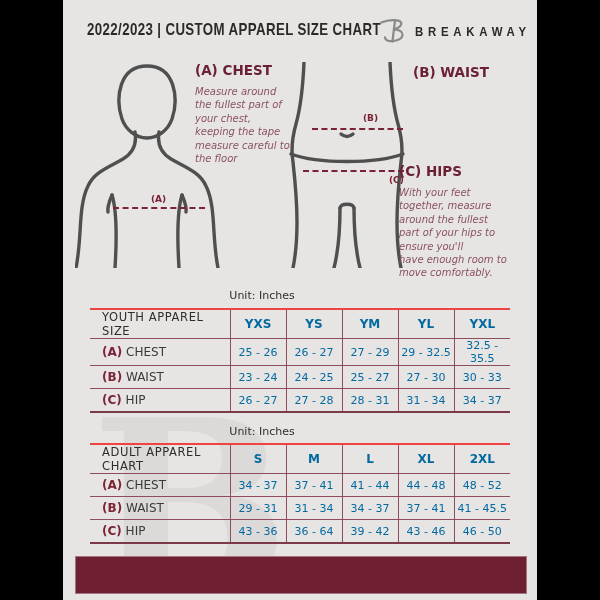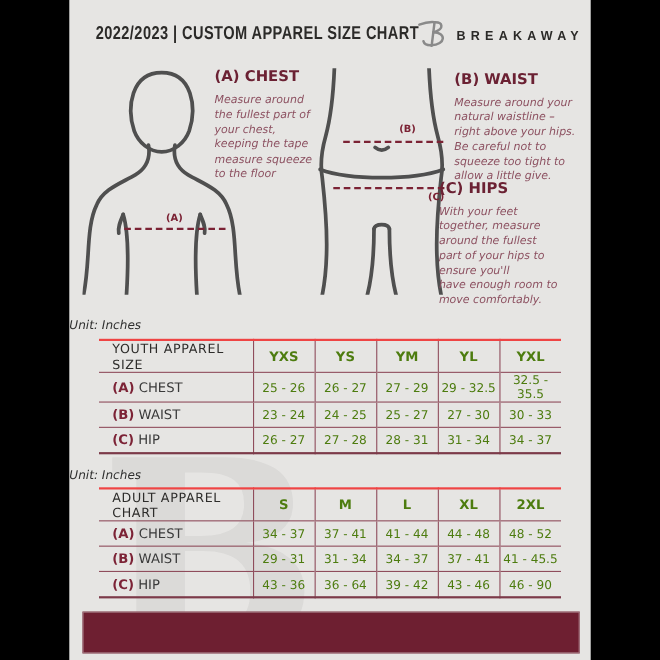--- a/index.html
+++ b/index.html
@@ -23,30 +23,30 @@
   .tagmark{position:absolute;font-size:9px;font-weight:700;color:#7b2234;}
 
   
   .mhead{font-size:13.5px;font-weight:700;color:#6b2133;margin:0 0 7px 0;}
   .mdesc{font-size:10px;font-style:italic;color:#8c5060;line-height:1.34;margin:0;white-space:pre-line;}
   .mblock{position:absolute;}
 
   
   .sec-title{position:absolute;width:474px;text-align:center;font-size:12.5px;font-weight:700;
     color:#2a2a2a;letter-spacing:0.2px;}
-  .sec-unit{position:absolute;width:398px;text-align:left;font-size:11px;font-style:italic;
+  .sec-unit{position:absolute;width:398px;text-align:center;font-size:11px;
     color:#2f2f2f;}
 
   
   .size-table{position:absolute;left:27px;width:420px;border-collapse:collapse;table-layout:fixed;z-index:1;}
   .size-table col.c0{width:140px;}
   .size-table col.cv{width:56px;}
   .size-table{border-top:2px solid #ef4444;border-bottom:2px solid #7c3a49;}
   .size-table tr + tr{border-top:1.5px solid #8f4d5c;}
-  .size-table td{height:22px;font-size:11px;color:#4d7c0f;text-align:center;padding:0;}
+  .size-table td{height:22px;font-size:11px;color:#0369a1;text-align:center;padding:0;}
   .size-table td + td{border-left:1.4px solid #8f4d5c;}
   .size-table tr.head td{height:25px;font-size:12px;font-weight:700;}
   .size-table td.rowlab{text-align:left;padding-left:12px;font-size:12px;color:#3a3a3a;}
   .size-table tr.head td.rowlab{font-weight:400;font-size:11.5px;letter-spacing:0.6px;color:#2e2d2b;}
   .rtag{font-weight:700;color:#7c2336;}
 
   .watermark{position:absolute;left:28px;top:388px;font-size:235px;font-weight:700;
     font-family:"DejaVu Serif",serif;color:rgba(90,90,90,0.08);line-height:1;z-index:0;}
 
   .footer-bar{position:absolute;left:12px;top:556px;width:452px;height:38px;background:#6e1f31;
@@ -90,25 +90,24 @@
       <path d="M 52,146 C 52,166 50,190 46,206"></path>
       <path d="M 66,146 C 66,166 68,190 72,206"></path>
     </svg>
     <div class="dash" style="left:249px;top:128px;width:91px"></div>
     <div class="tagmark" style="left:300px;top:113px">(B)</div>
     <div class="dash" style="left:240px;top:170px;width:101px"></div>
     <div class="tagmark" style="left:326px;top:175px">(C)</div>
 
     <div class="mblock" style="left:132px;top:62px;width:95px">
       <p class="mhead">(A) CHEST</p>
-      <p class="mdesc">Measure around the fullest part of your chest, keeping the tape measure squeeze to the floor</p>
+      <p class="mdesc">Measure around the fullest part of your chest, keeping the tape measure careful to the floor</p>
     </div>
     <div class="mblock" style="left:350px;top:64px;width:112px">
       <p class="mhead">(B) WAIST</p>
-      <p class="mdesc">Measure around your natural waistline – right above your hips. Be careful not to squeeze too tight to allow a little give.</p>
     </div>
     <div class="mblock" style="left:336px;top:163px;width:112px">
       <p class="mhead">(C) HIPS</p>
       <p class="mdesc">With your feet together, measure around the fullest part of your hips to ensure you'll
 have enough room to move comfortably.</p>
     </div>
 
     <div class="watermark">B</div>
 
     <div class="sec-unit" style="top:289px">Unit: Inches</div>
@@ -191,20 +190,20 @@
         <td>34 - 37</td>
         <td>37 - 41</td>
         <td>41 - 45.5</td>
       </tr>
       <tr>
         <td class="rowlab"><span class="rtag">(C)</span> <span>HIP</span></td>
         <td>43 - 36</td>
         <td>36 - 64</td>
         <td>39 - 42</td>
         <td>43 - 46</td>
-        <td>46 - 90</td>
+        <td>46 - 50</td>
       </tr>
     </tbody>
       </table>
 
     <div class="footer-bar"></div>
   </div>
 </div>
 
 </body></html>

